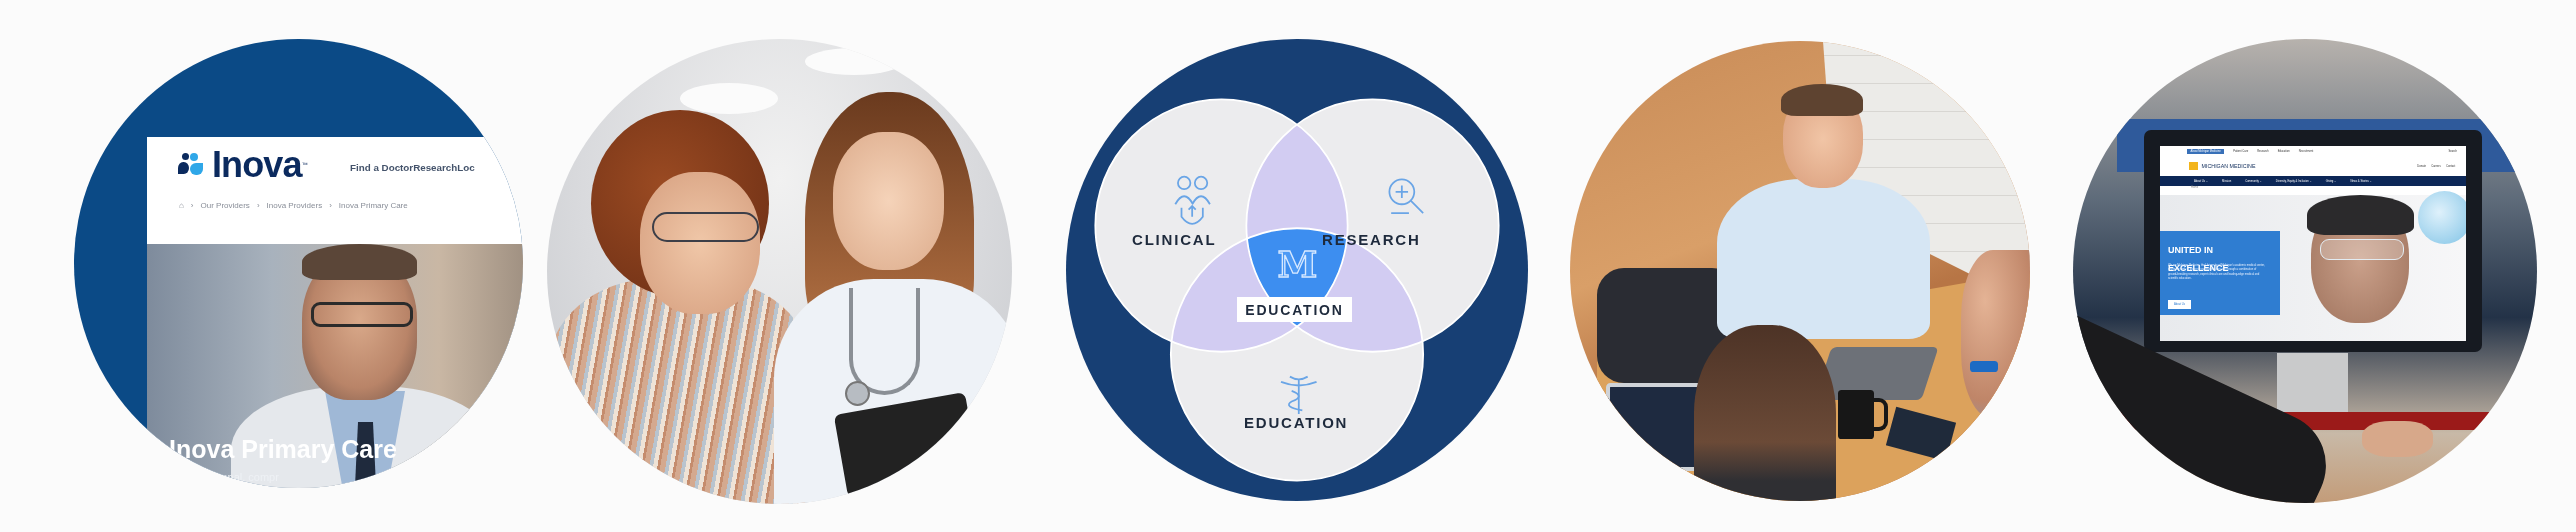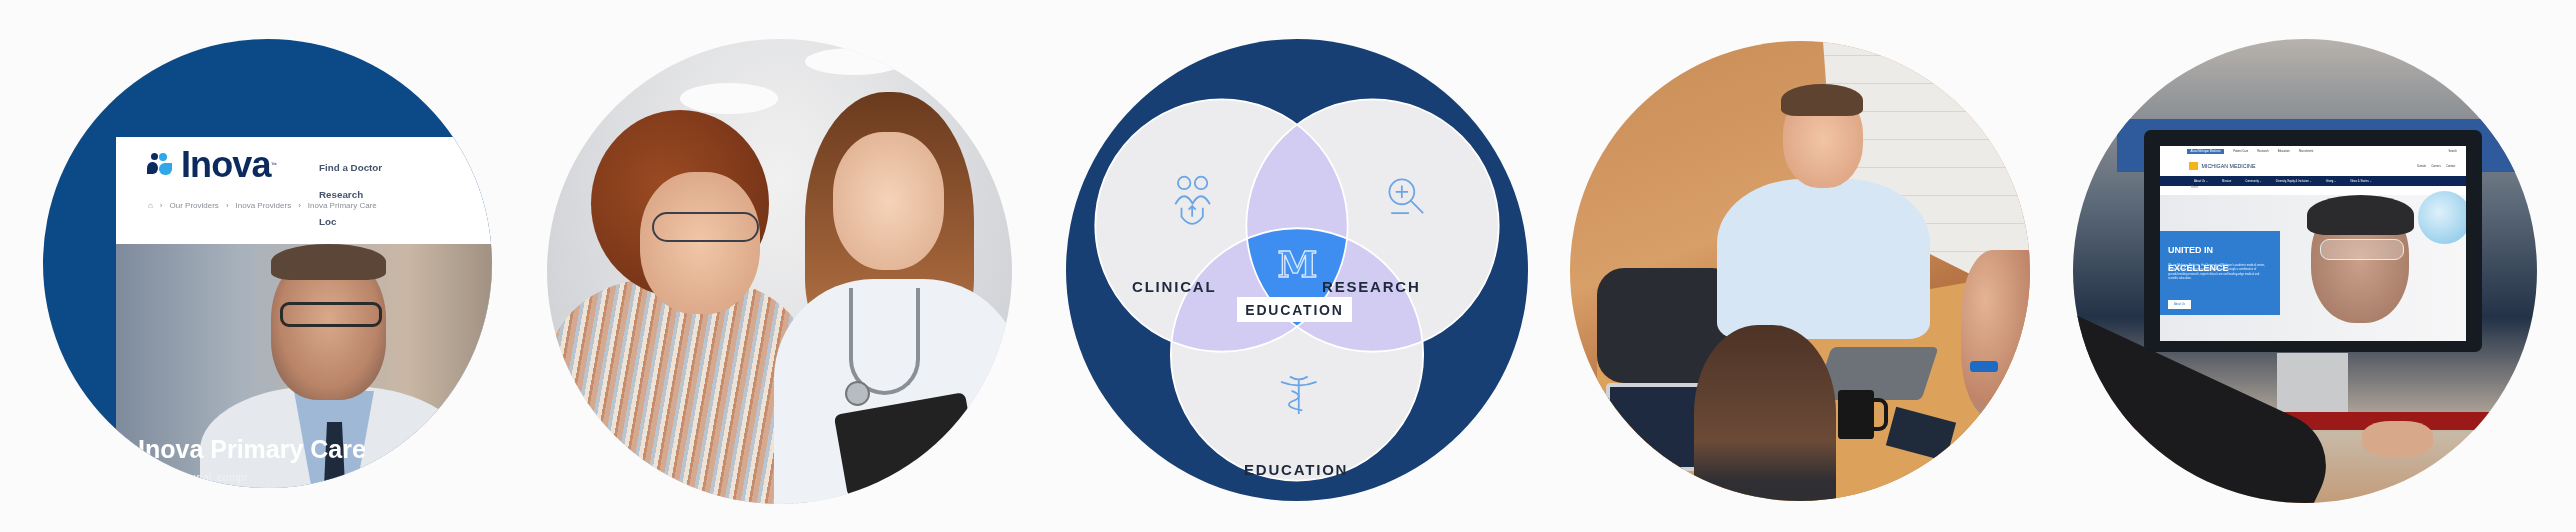--- a/index.html
+++ b/index.html
@@ -1,26 +1,26 @@
 <!DOCTYPE html>
 <html style="font-size:14px"><head>
 <meta charset="utf-8">
 <style>
   html,body{margin:0;padding:0;}
   body{width:2576px;height:533px;background:#fbfbfb;position:relative;overflow:hidden;font-family:"Liberation Sans",sans-serif;}
   .circle{position:absolute;border-radius:50%;overflow:hidden;}
   
-  #c1{left:43px;top:39px;width:449px;height:449px;background:#0b4a86;}
+  #c1{left:74px;top:39px;width:449px;height:449px;background:#0b4a86;}
   #c1 .site{position:absolute;left:73px;top:98px;width:417px;height:373px;background:#fff;}
   #c1 .hdr{height:55px;display:flex;align-items:center;padding-left:31px;position:relative;}
   #c1 .logo-dots{position:relative;width:27px;height:23px;margin-right:7px;}
   #c1 .logo-dots span{position:absolute;border-radius:50%;}
   #c1 .logo-text{font-size:36px;font-weight:bold;color:#0b2a5e;letter-spacing:-0.9px;}
   #c1 .logo-tm{font-size:6.2px;color:#0b2a5e;vertical-align:top;}
-  #c1 .topnav{position:absolute;left:203px;top:25px;display:flex;gap:16px;font-size:9.8px;font-weight:bold;color:#44536b;flex-direction:column;}
+  #c1 .topnav{position:absolute;left:203px;top:25px;display:flex;gap:0;font-size:9.8px;font-weight:bold;color:#44536b;}
   #c1 .subnav{height:25px;background:#0b2a6e;display:flex;align-items:center;gap:13.3px;padding-left:36px;font-size:9.8px;font-weight:bold;color:#e8eefc;clip-path:polygon(0 0,96% 0,100% 100%,0 100%);}
   #c1 .crumbs{height:27px;display:flex;align-items:center;gap:7px;padding-left:32px;font-size:8px;color:#8a8f99;}
   #c1 .hero{position:absolute;top:107px;left:0;width:417px;height:266px;background:linear-gradient(90deg,#7e8b9c 0%,#a8b2bd 30%,#c9b7a4 70%,#8d7f72 100%);}
   #c1 .face{position:absolute;left:155px;top:9px;width:115px;height:147px;border-radius:45% 45% 40% 40%;background:radial-gradient(ellipse at 50% 45%,#d9a98a 0%,#b98468 60%,#6f5145 100%);}
   #c1 .hair{position:absolute;left:155px;top:0;width:115px;height:36px;border-radius:50% 50% 20% 20%;background:#5b4638;}
   #c1 .glasses{position:absolute;left:164px;top:58px;width:102px;height:25px;border:3.6px solid #2b2b2b;border-radius:9px;box-sizing:border-box;}
   #c1 .coat{position:absolute;left:84px;top:142px;width:266px;height:142px;border-radius:45% 45% 0 0;background:#e5e8ec;}
   #c1 .shirt{position:absolute;left:178px;top:147px;width:80px;height:133px;background:#9fb8d6;clip-path:polygon(0 0,100% 0,70% 100%,30% 100%);}
   #c1 .tie{position:absolute;left:206px;top:178px;width:25px;height:107px;background:#1f2a3d;clip-path:polygon(20% 0,80% 0,100% 100%,0 100%);}
   #c1 .hero-title{position:absolute;left:22px;top:191px;font-size:25px;font-weight:bold;color:#fff;white-space:nowrap;}
@@ -34,21 +34,21 @@
   #c2 .wom-body{position:absolute;left:0;top:240px;width:266px;height:231px;border-radius:40% 40% 0 0;background:repeating-linear-gradient(100deg,#d4a98f 0 5.3px,#b8c4cf 5.3px 9px,#efe3d6 9px 13.3px,#c58c6d 13.3px 16px);}
   #c2 .doc-hair{position:absolute;left:258px;top:53px;width:169px;height:266px;border-radius:48% 48% 30% 30%;background:linear-gradient(180deg,#6a3a1e,#a2643a 70%,#b87a4c);}
   #c2 .doc-face{position:absolute;left:286px;top:93px;width:111px;height:138px;border-radius:45%;background:radial-gradient(ellipse at 50% 50%,#f5d3b9,#dcab8b);}
   #c2 .doc-coat{position:absolute;left:227px;top:240px;width:249px;height:249px;border-radius:40% 40% 0 0;background:#eef2f7;}
   #c2 .steth{position:absolute;left:302px;top:249px;width:71px;height:107px;border:4.4px solid #8a8f95;border-top:none;border-radius:0 0 36px 36px;box-sizing:border-box;}
   #c2 .steth-head{position:absolute;left:298px;top:342px;width:25px;height:25px;border-radius:50%;background:#b7bcc2;border:2.7px solid #777;box-sizing:border-box;}
   #c2 .tablet{position:absolute;left:293px;top:364px;width:133px;height:84px;background:#222;border-radius:7px;transform:rotate(-10deg);}
   
   #c3{left:1066px;top:39px;width:462px;height:462px;background:#173f74;}
   #c3 svg{position:absolute;left:0;top:0;}
-  #c3 .vlabel{position:absolute;font-size:15px;font-weight:bold;color:#1e2a3c;letter-spacing:1.8px;margin-top:47px;}
+  #c3 .vlabel{position:absolute;font-size:15px;font-weight:bold;color:#1e2a3c;letter-spacing:1.8px;}
   #c3 .ent{position:absolute;left:118px;top:258px;width:115px;height:25px;background:#fff;display:flex;align-items:center;justify-content:center;font-size:14px;font-weight:bold;color:#1e2a3c;letter-spacing:1.8px;}
   #c3 .m-logo{position:absolute;left:209px;top:213px;width:43px;height:36px;font-family:"DejaVu Serif",serif;font-size:36px;font-weight:bold;color:#4d9af5;-webkit-text-stroke:1.3px #d8e9ff;line-height:36px;text-align:center;}
   
   #c4{left:1570px;top:41px;width:460px;height:460px;background:linear-gradient(160deg,#c88b57 0%,#d99f68 40%,#b77545 60%);}
   #c4 .brick{position:absolute;left:253px;top:0;width:213px;height:266px;background:repeating-linear-gradient(0deg,#ecebe8 0 27px,#d8d6d2 27px 28px);clip-path:polygon(0 0,100% 0,100% 100%,45% 78%,5% 55%);}
   #c4 .table{position:absolute;left:27px;top:266px;width:462px;height:231px;background:#dca25c;transform:skewY(-10deg);}
   #c4 .man-shirt{position:absolute;left:147px;top:138px;width:213px;height:160px;border-radius:40% 40% 10% 10%;background:#d6e6f4;}
   #c4 .man-face{position:absolute;left:213px;top:49px;width:80px;height:98px;border-radius:45%;background:radial-gradient(ellipse,#f1c5a6,#d99d7b);}
   #c4 .man-hair{position:absolute;left:211px;top:43px;width:82px;height:32px;border-radius:50% 50% 20% 20%;background:#5e4330;}
   #c4 .chair{position:absolute;left:27px;top:227px;width:142px;height:115px;border-radius:27px;background:#2a2c33;}

